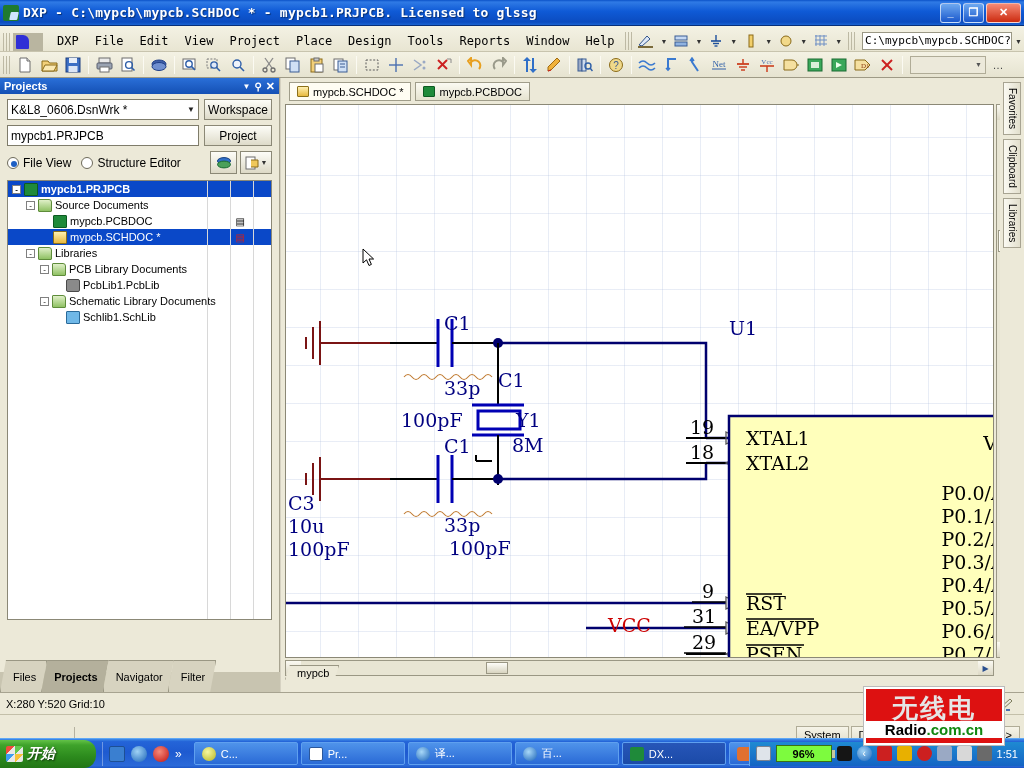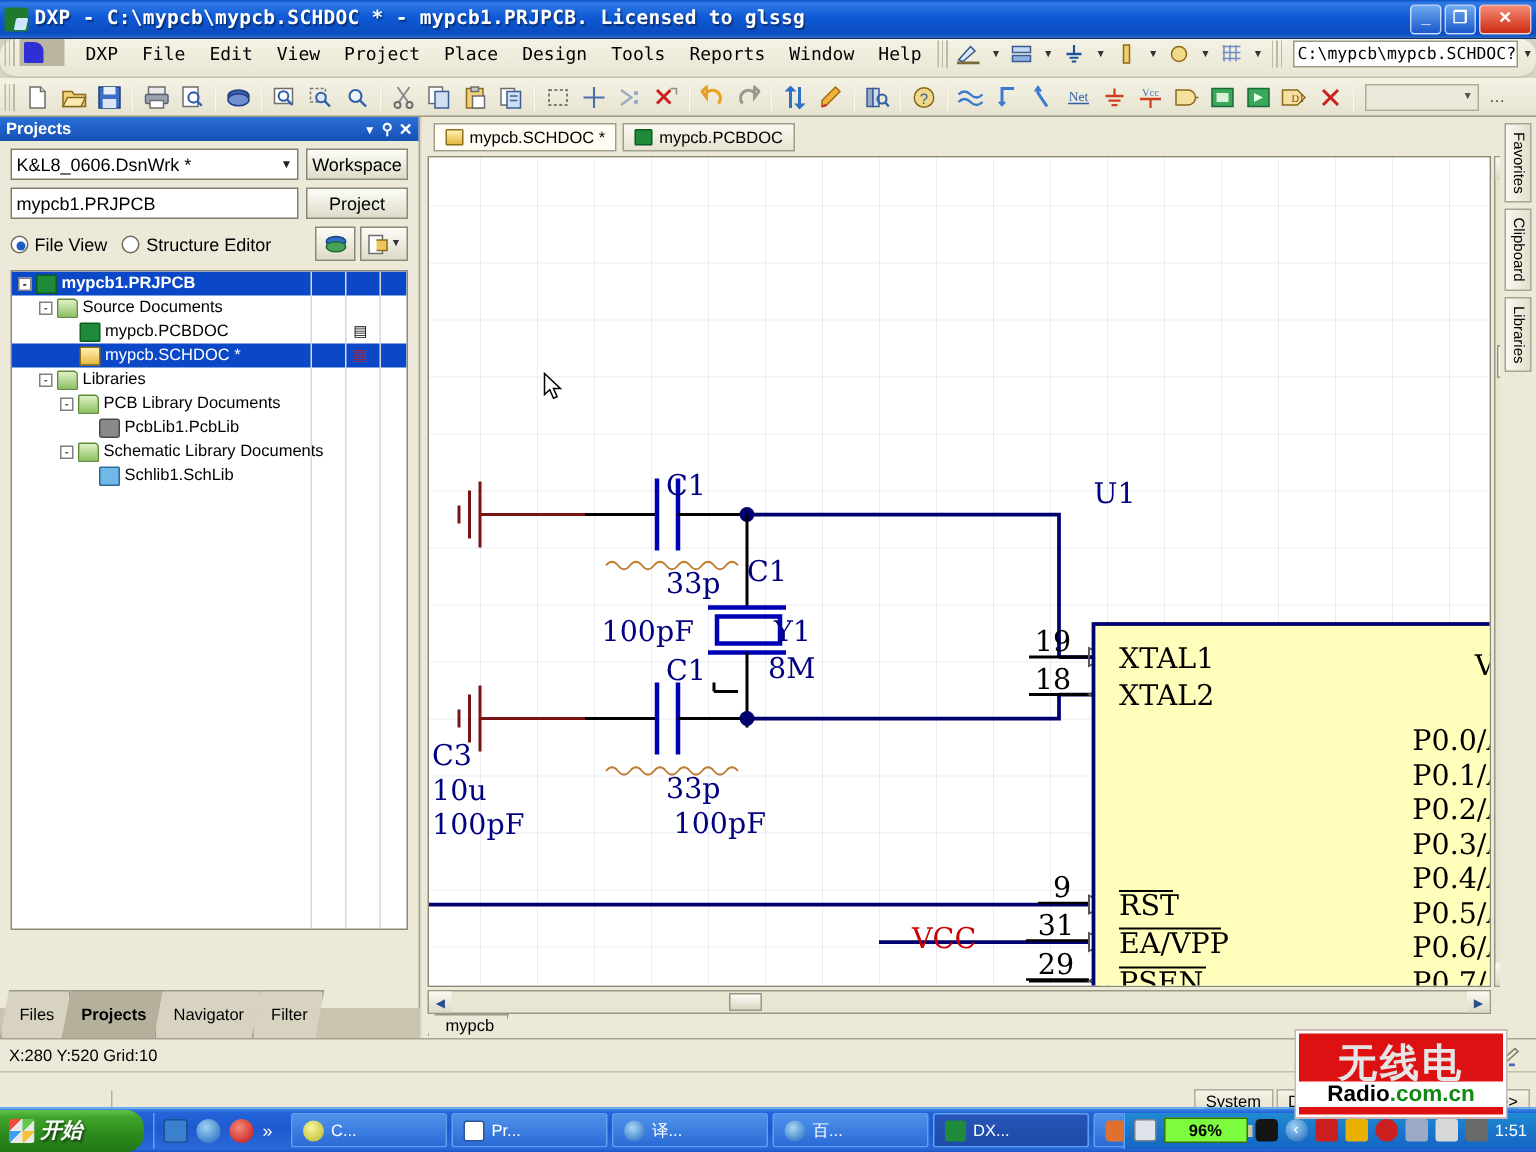--- a/index.html
+++ b/index.html
@@ -43,21 +43,21 @@
     color: #fff; font-size: 11px; font-weight: bold; line-height: 1;
   }
   .tb-btn.min  { background: linear-gradient(180deg,#6ea9f0,#1a58cc); }
   .tb-btn.max  { background: linear-gradient(180deg,#6ea9f0,#1a58cc); }
   .tb-btn.close{ background: linear-gradient(180deg,#f58a75,#cc2b10); width: 35px; }
 
   
   .menubar {
     position: absolute; left: 0; top: 26px; width: 1024px; height: 26px;
     background: linear-gradient(180deg,#f4f2e4,#e8e5d2);
-    display: flex; align-items: flex-start; border-bottom: 1px solid #c8c4ae; border-radius: 11px;
+    display: flex; align-items: flex-end; border-bottom: 1px solid #c8c4ae;
   }
   .grip { width: 7px; height: 18px; margin: 0 3px;
           background: repeating-linear-gradient(90deg,#bdb9a4 0 1px,transparent 1px 3px); flex:none;}
   .dxp-logo { width: 30px; height: 18px; background: #b9b5a0; margin-right: 6px;
               position: relative; flex: none; }
   .dxp-logo:after { content: ""; position: absolute; left: 3px; top: 2px;
               width: 13px; height: 14px; background: #2f2fd6; border-radius: 1px 6px 1px 1px;}
   .menuitem {
     padding: 3px 8px; font-family: "DejaVu Sans Mono", monospace;
     font-size: 12px; color: #000; white-space: nowrap; cursor: default;
@@ -198,22 +198,22 @@
                     background: linear-gradient(90deg,#fdfdf8,#d8d4c0); border:1px solid #9a9784;}
   .hscroll {
     position: absolute; left: 4px; right: 30px; bottom: 16px; height: 16px;
     background: #e8e5d3; border: 1px solid #9a9784;
   }
   .hscroll .arrow { width: 15px; height: 100%; background: linear-gradient(180deg,#fbfaf2,#ddd9c6);
                     display:flex;align-items:center;justify-content:center;font-size:8px;color:#2a4f8f;}
   .hscroll .thumb { position:absolute; top:1px; bottom:1px; left:200px; width:22px;
                     background: linear-gradient(180deg,#fdfdf8,#d8d4c0); border:1px solid #9a9784;}
   .doc-bottom-tabs {
-    position: absolute; left: 4px; bottom: 0; right: 30px; height: 16px;
-    display: flex; align-items: flex-start;
+    position: absolute; left: 4px; bottom: 12px; right: 30px; height: 16px;
+    display: flex; align-items: center;
   }
   .bdtab {
     height: 15px; padding: 0 9px 0 11px; font-size: 11px; display: flex; align-items: center;
     background: #ece9d8; border: 1px solid #9a9784; border-bottom: none;
     clip-path: polygon(5px 0, 100% 0, calc(100% - 5px) 100%, 0 100%);
   }
 
   
   .vtabs { position: absolute; right: 0; top: 78px; width: 24px; height: 614px; background:#ece9d8; }
   .vtab {

